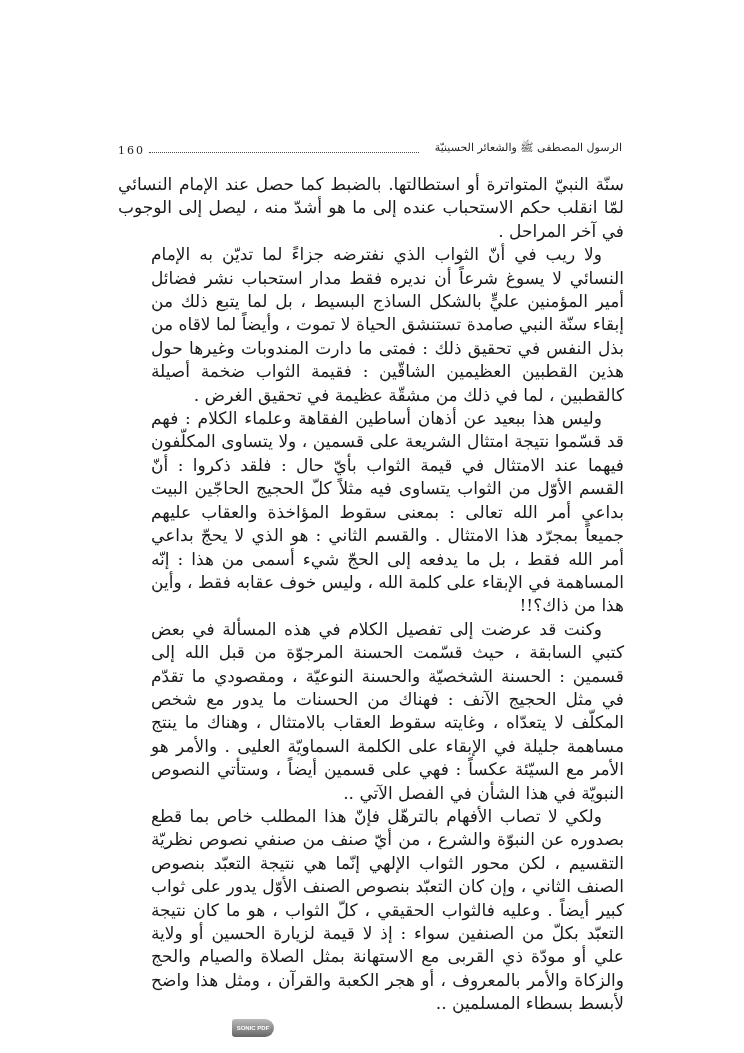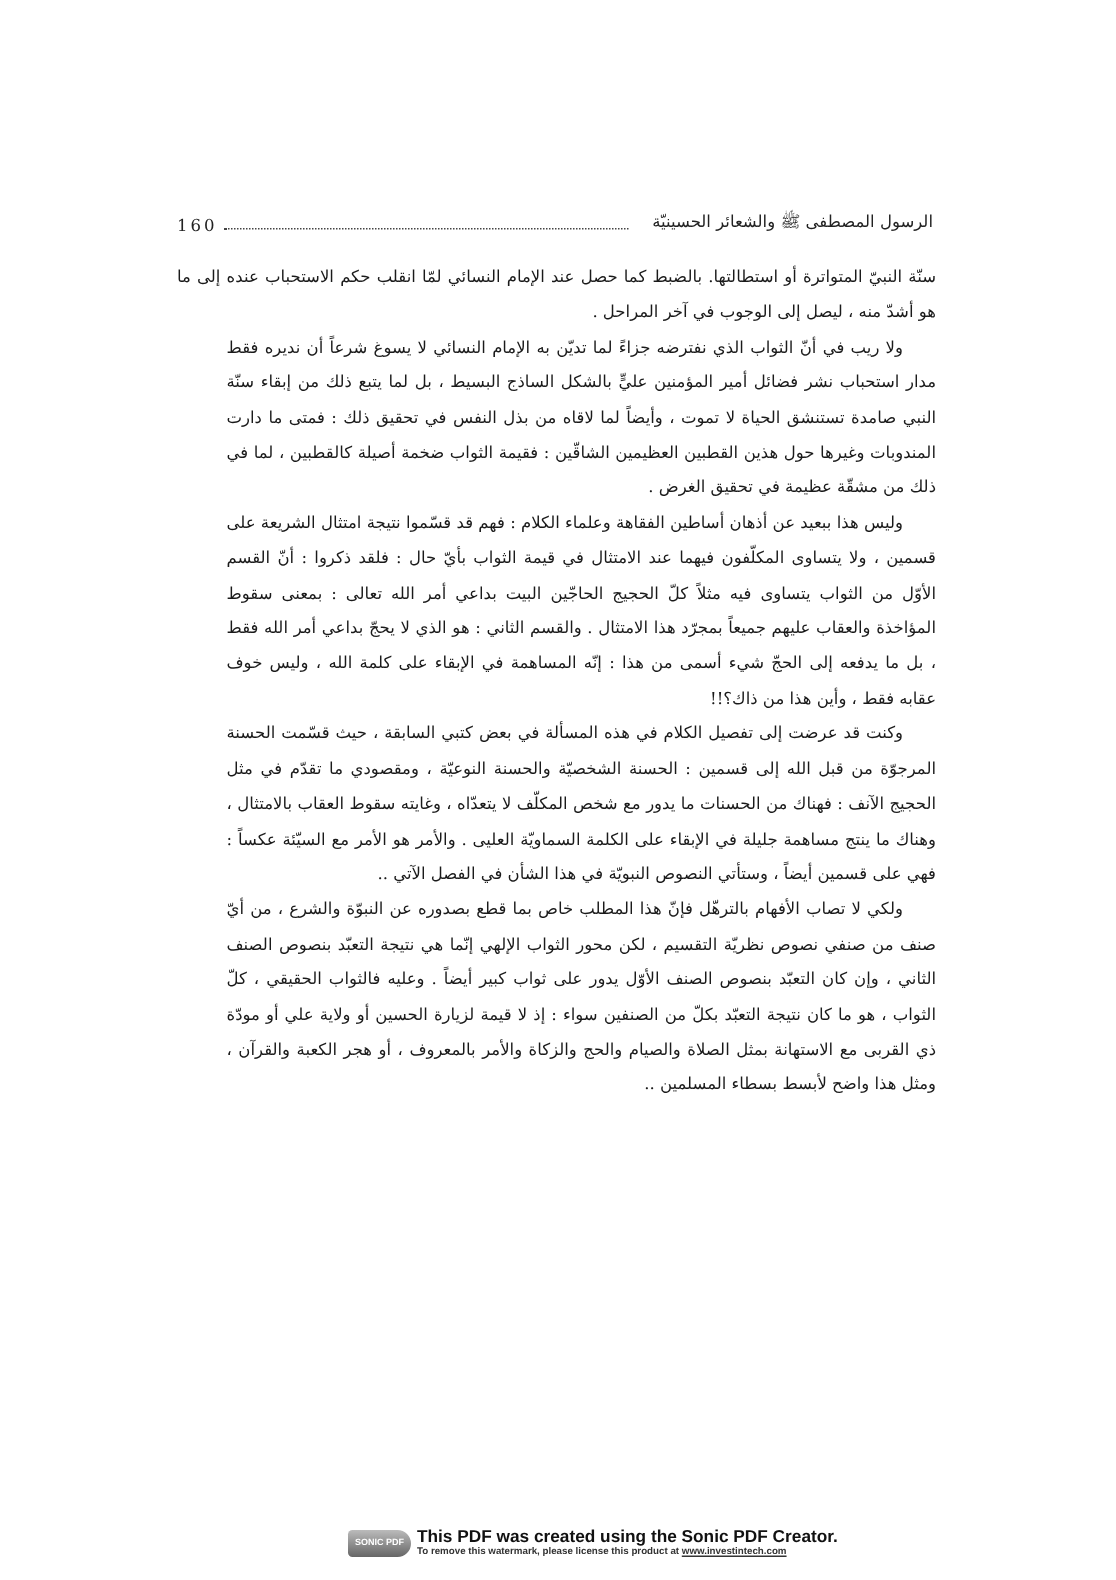--- a/index.html
+++ b/index.html
@@ -4,21 +4,21 @@
   <style>
     html, body { margin: 0; padding: 0; background: #ffffff; }
     body { width: 744px; height: 1053px; position: relative; overflow: hidden;
            font-family: "DejaVu Serif", serif; color: #1a1a1a; }
     .header { position: absolute; top: 137px; left: 118px; width: 504px; height: 20px;
               direction: rtl; display: flex; align-items: flex-end; font-size: 11px; color: #222; }
     .header .title { white-space: nowrap; margin-left: 12px; }
     .header .dots { flex: 1; border-bottom: 1px dotted #444; margin: 0 4px 4px 4px; height: 1px; }
     .header .pagenum { white-space: nowrap; letter-spacing: 2px; }
     .body-text { position: absolute; top: 173px; left: 118px; width: 506px; direction: rtl;
-                 text-align: justify; font-size: 11px; line-height: 23.4px; }
+                 text-align: justify; font-size: 17px; line-height: 23.4px; }
     .body-text p { margin: 0; text-align-last: right; }
     .body-text p.indent { text-indent: 22px; margin-left: 33px; }
     .watermark { position: absolute; top: 1019px; left: 232px; display: flex; align-items: center;
                  font-family: "Liberation Sans", sans-serif; }
     .wm-logo { width: 42px; height: 18px; background: linear-gradient(#bbb, #666); border-radius: 3px 9px 9px 3px;
                color: #fff; font-size: 6px; font-weight: bold; display: flex; align-items: center;
                justify-content: center; margin-right: 4px; }
     .wm-text .l1 { font-size: 11.5px; font-weight: bold; color: #111; line-height: 12px; }
     .wm-text .l1 b { font-weight: bold; }
     .wm-text .l2 { font-size: 6.5px; font-weight: bold; color: #333; line-height: 8px; }
@@ -36,17 +36,13 @@
 <div class="body-text">
   <p>سنّة النبيّ المتواترة أو استطالتها. بالضبط كما حصل عند الإمام النسائي لمّا انقلب حكم الاستحباب عنده إلى ما هو أشدّ منه ، ليصل إلى الوجوب في آخر المراحل .</p>
   <p class="indent">ولا ريب في أنّ الثواب الذي نفترضه جزاءً لما تديّن به الإمام النسائي لا يسوغ شرعاً أن نديره فقط مدار استحباب نشر فضائل أمير المؤمنين عليٍّ بالشكل الساذج البسيط ، بل لما يتبع ذلك من إبقاء سنّة النبي صامدة تستنشق الحياة لا تموت ، وأيضاً لما لاقاه من بذل النفس في تحقيق ذلك : فمتى ما دارت المندوبات وغيرها حول هذين القطبين العظيمين الشاقّين : فقيمة الثواب ضخمة أصيلة كالقطبين ، لما في ذلك من مشقّة عظيمة في تحقيق الغرض .</p>
   <p class="indent">وليس هذا ببعيد عن أذهان أساطين الفقاهة وعلماء الكلام : فهم قد قسّموا نتيجة امتثال الشريعة على قسمين ، ولا يتساوى المكلّفون فيهما عند الامتثال في قيمة الثواب بأيّ حال : فلقد ذكروا : أنّ القسم الأوّل من الثواب يتساوى فيه مثلاً كلّ الحجيج الحاجّين البيت بداعي أمر الله تعالى : بمعنى سقوط المؤاخذة والعقاب عليهم جميعاً بمجرّد هذا الامتثال . والقسم الثاني : هو الذي لا يحجّ بداعي أمر الله فقط ، بل ما يدفعه إلى الحجّ شيء أسمى من هذا : إنّه المساهمة في الإبقاء على كلمة الله ، وليس خوف عقابه فقط ، وأين هذا من ذاك؟!!</p>
   <p class="indent">وكنت قد عرضت إلى تفصيل الكلام في هذه المسألة في بعض كتبي السابقة ، حيث قسّمت الحسنة المرجوّة من قبل الله إلى قسمين : الحسنة الشخصيّة والحسنة النوعيّة ، ومقصودي ما تقدّم في مثل الحجيج الآنف : فهناك من الحسنات ما يدور مع شخص المكلّف لا يتعدّاه ، وغايته سقوط العقاب بالامتثال ، وهناك ما ينتج مساهمة جليلة في الإبقاء على الكلمة السماويّة العليى . والأمر هو الأمر مع السيّئة عكساً : فهي على قسمين أيضاً ، وستأتي النصوص النبويّة في هذا الشأن في الفصل الآتي ..</p>
   <p class="indent">ولكي لا تصاب الأفهام بالترهّل فإنّ هذا المطلب خاص بما قطع بصدوره عن النبوّة والشرع ، من أيّ صنف من صنفي نصوص نظريّة التقسيم ، لكن محور الثواب الإلهي إنّما هي نتيجة التعبّد بنصوص الصنف الثاني ، وإن كان التعبّد بنصوص الصنف الأوّل يدور على ثواب كبير أيضاً . وعليه فالثواب الحقيقي ، كلّ الثواب ، هو ما كان نتيجة التعبّد بكلّ من الصنفين سواء : إذ لا قيمة لزيارة الحسين أو ولاية علي أو مودّة ذي القربى مع الاستهانة بمثل الصلاة والصيام والحج والزكاة والأمر بالمعروف ، أو هجر الكعبة والقرآن ، ومثل هذا واضح لأبسط بسطاء المسلمين ..</p>
 </div>
 
 <div class="watermark">
   <div class="wm-logo">SONIC PDF</div>
-  <div class="wm-text">
-    <div class="l1"><span>This PDF was created using the </span><b>Sonic PDF Creator</b><span>.</span></div>
-    <div class="l2"><span>To remove this watermark, please license this product at </span><a>www.investintech.com</a></div>
-  </div>
 </div>
 
 </body></html>

